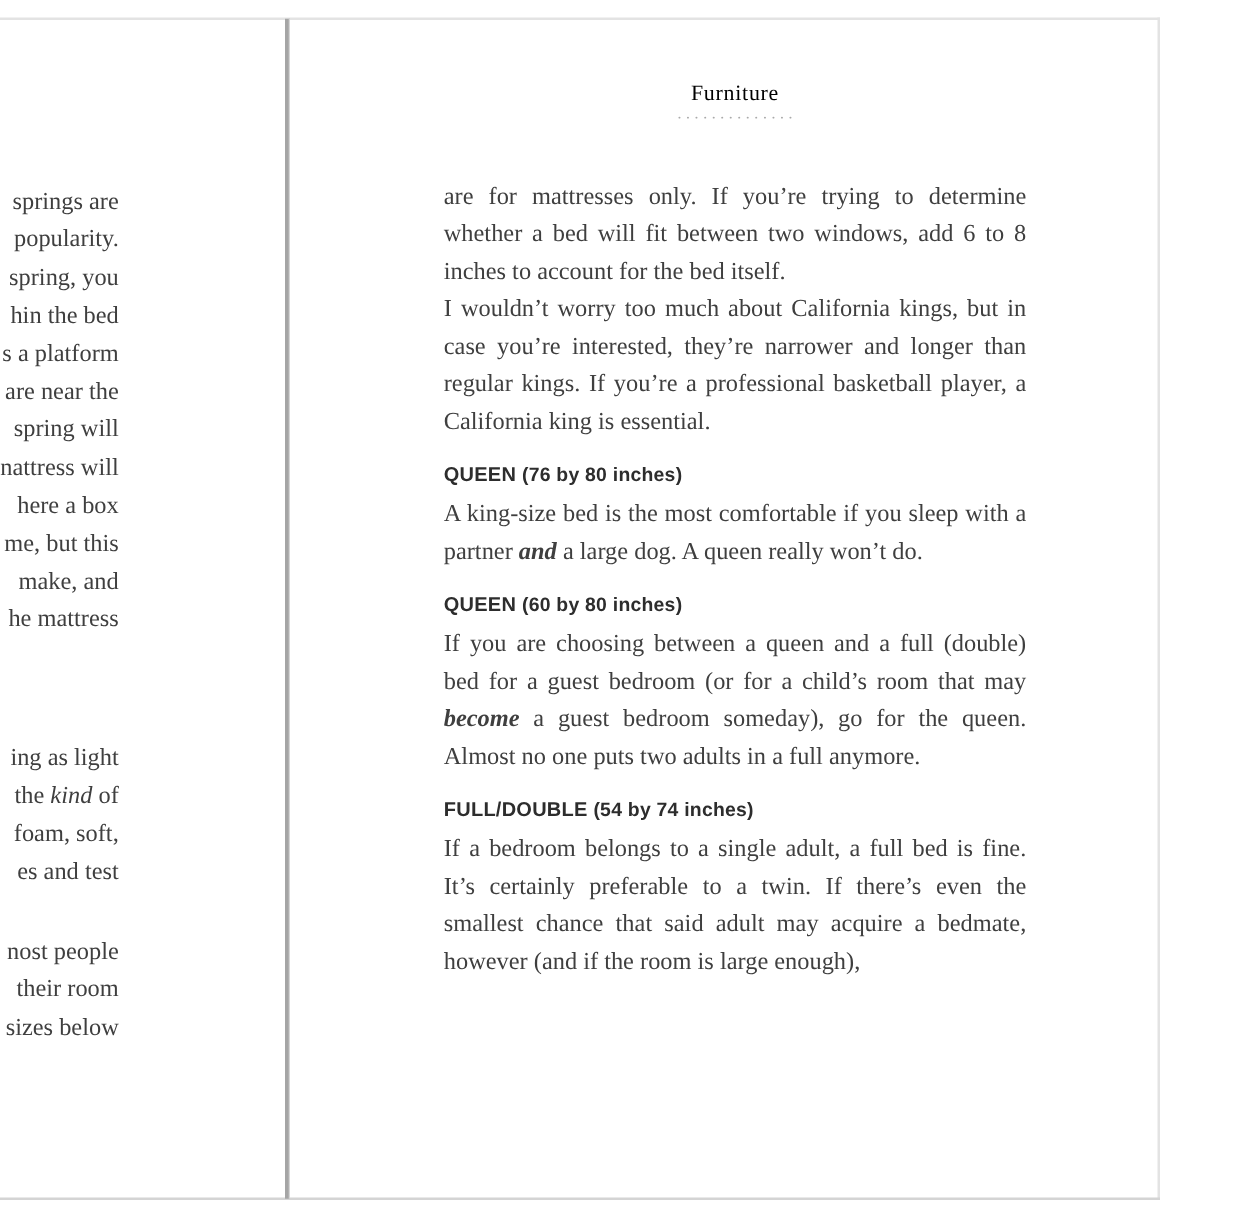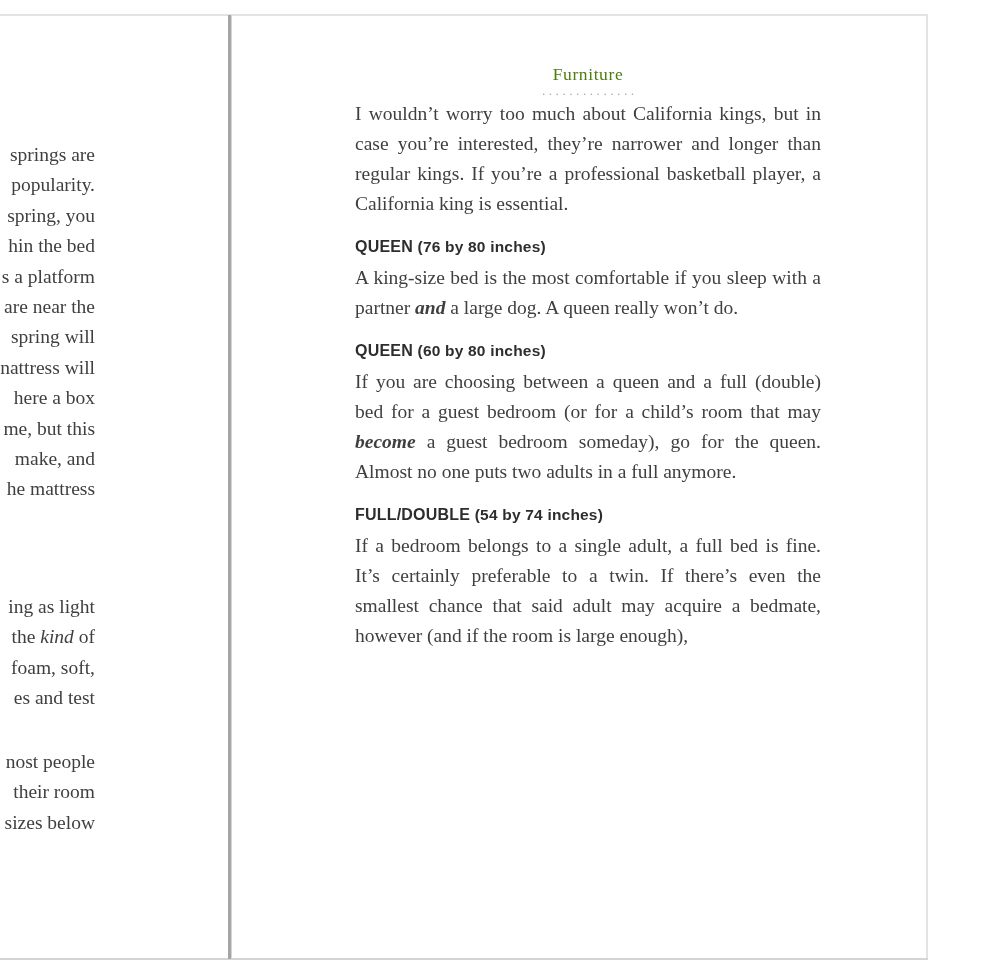--- a/index.html
+++ b/index.html
@@ -14,30 +14,30 @@
   
   .rule-top    { position: absolute; left: 0; top: 14px;  width: 928px; height: 2px; background: var(--border_gray, #e3e3e3); }
   .rule-bottom { position: absolute; left: 0; top: 958px; width: 928px; height: 2px; background: #d4d4d4; }
   .rule-right  { position: absolute; left: 926px; top: 14px; width: 2px; height: 946px; background: var(--border_gray, #e3e3e3); }
   .spine       { position: absolute; left: 228px; top: 15px; width: 3px; height: 944px;
                  background: var(--rule_gray, #a5a5a5); border-right: 1px solid #d6d6d6; }
 
   
   .left-page { position: absolute; left: -255px; top: 0; width: 350px; height: 970px; }
   .lp-block  { position: absolute; right: 0; text-align: right; }
-  .lp-b0 { top: 140px; }
+  .lp-b0 { top: 147px; }
   .lp-b1 { top: 592px; }
   .lp-b2 { top: 747px; }
   .lp-line { white-space: nowrap; font-size: 19.5px; line-height: 30.4px; color: var(--ink, #3f3f3f); }
   .lp-line i { font-style: italic; }
 
   
   .right-page { position: absolute; left: 355px; top: 62px; width: 466px; }
   .rp-title { text-align: center; font-size: 17.5px; line-height: 24px;
-              letter-spacing: 0.6px; color: #4d7c0f; }
+              letter-spacing: 0.6px; color: #000000; }
   .rp-dots  { text-align: center; font-size: 13px; line-height: 10px; margin-top: 3px;
               letter-spacing: 2.5px; text-indent: 2.5px; color: var(--dot_gray, #a9a9a9); }
   .body-para { font-size: 19.5px; line-height: 30px; text-align: justify;
                color: var(--ink, #3f3f3f); margin: 0; }
   .body-para i { font-style: italic; font-weight: bold; }
   .intro { margin-top: 44px; }
   .section-heading { margin: 18px 0 6px 0; font-family: "Liberation Sans", sans-serif;
                      font-size: 16px; line-height: 20px; color: var(--heading_ink, #2d2d2d);
                      letter-spacing: 0.2px; }
   .sh-name { font-weight: 700; }
@@ -86,20 +86,21 @@
         <div class="lp-line"><span>their room</span></div>
         <div class="lp-line"><span>sizes below</span></div>
       </div>
   </div>
 
   <div class="right-page">
     <div class="rp-header">
       <div class="rp-title">Furniture</div>
       <div class="rp-dots">··············</div>
     </div>
+    <p class="body-para intro"><span>are for mattresses only. If you’re trying to determine whether a bed will fit between two windows, add 6 to 8 inches to account for the bed itself.</span></p>
     <div id="sections">
         <p class="body-para"><span>I wouldn’t worry too much about California kings, but in case you’re interested, they’re narrower and longer than regular kings. If you’re a professional basketball player, a California king is essential.</span></p>
         <div class="section-heading"><span class="sh-name">QUEEN </span><span class="sh-size">(76 by 80 inches)</span></div>
         <p class="body-para"><span>A king-size bed is the most comfortable if you sleep with a partner </span><i>and</i><span> a large dog. A queen really won’t do.</span></p>
         <div class="section-heading"><span class="sh-name">QUEEN </span><span class="sh-size">(60 by 80 inches)</span></div>
         <p class="body-para"><span>If you are choosing between a queen and a full (double) bed for a guest bedroom (or for a child’s room that may </span><i>become</i><span> a guest bedroom someday), go for the queen. Almost no one puts two adults in a full anymore.</span></p>
         <div class="section-heading"><span class="sh-name">FULL/DOUBLE </span><span class="sh-size">(54 by 74 inches)</span></div>
         <p class="body-para"><span>If a bedroom belongs to a single adult, a full bed is fine. It’s certainly preferable to a twin. If there’s even the smallest chance that said adult may acquire a bedmate, however (and if the room is large enough),</span></p>
       </div>
   </div>

